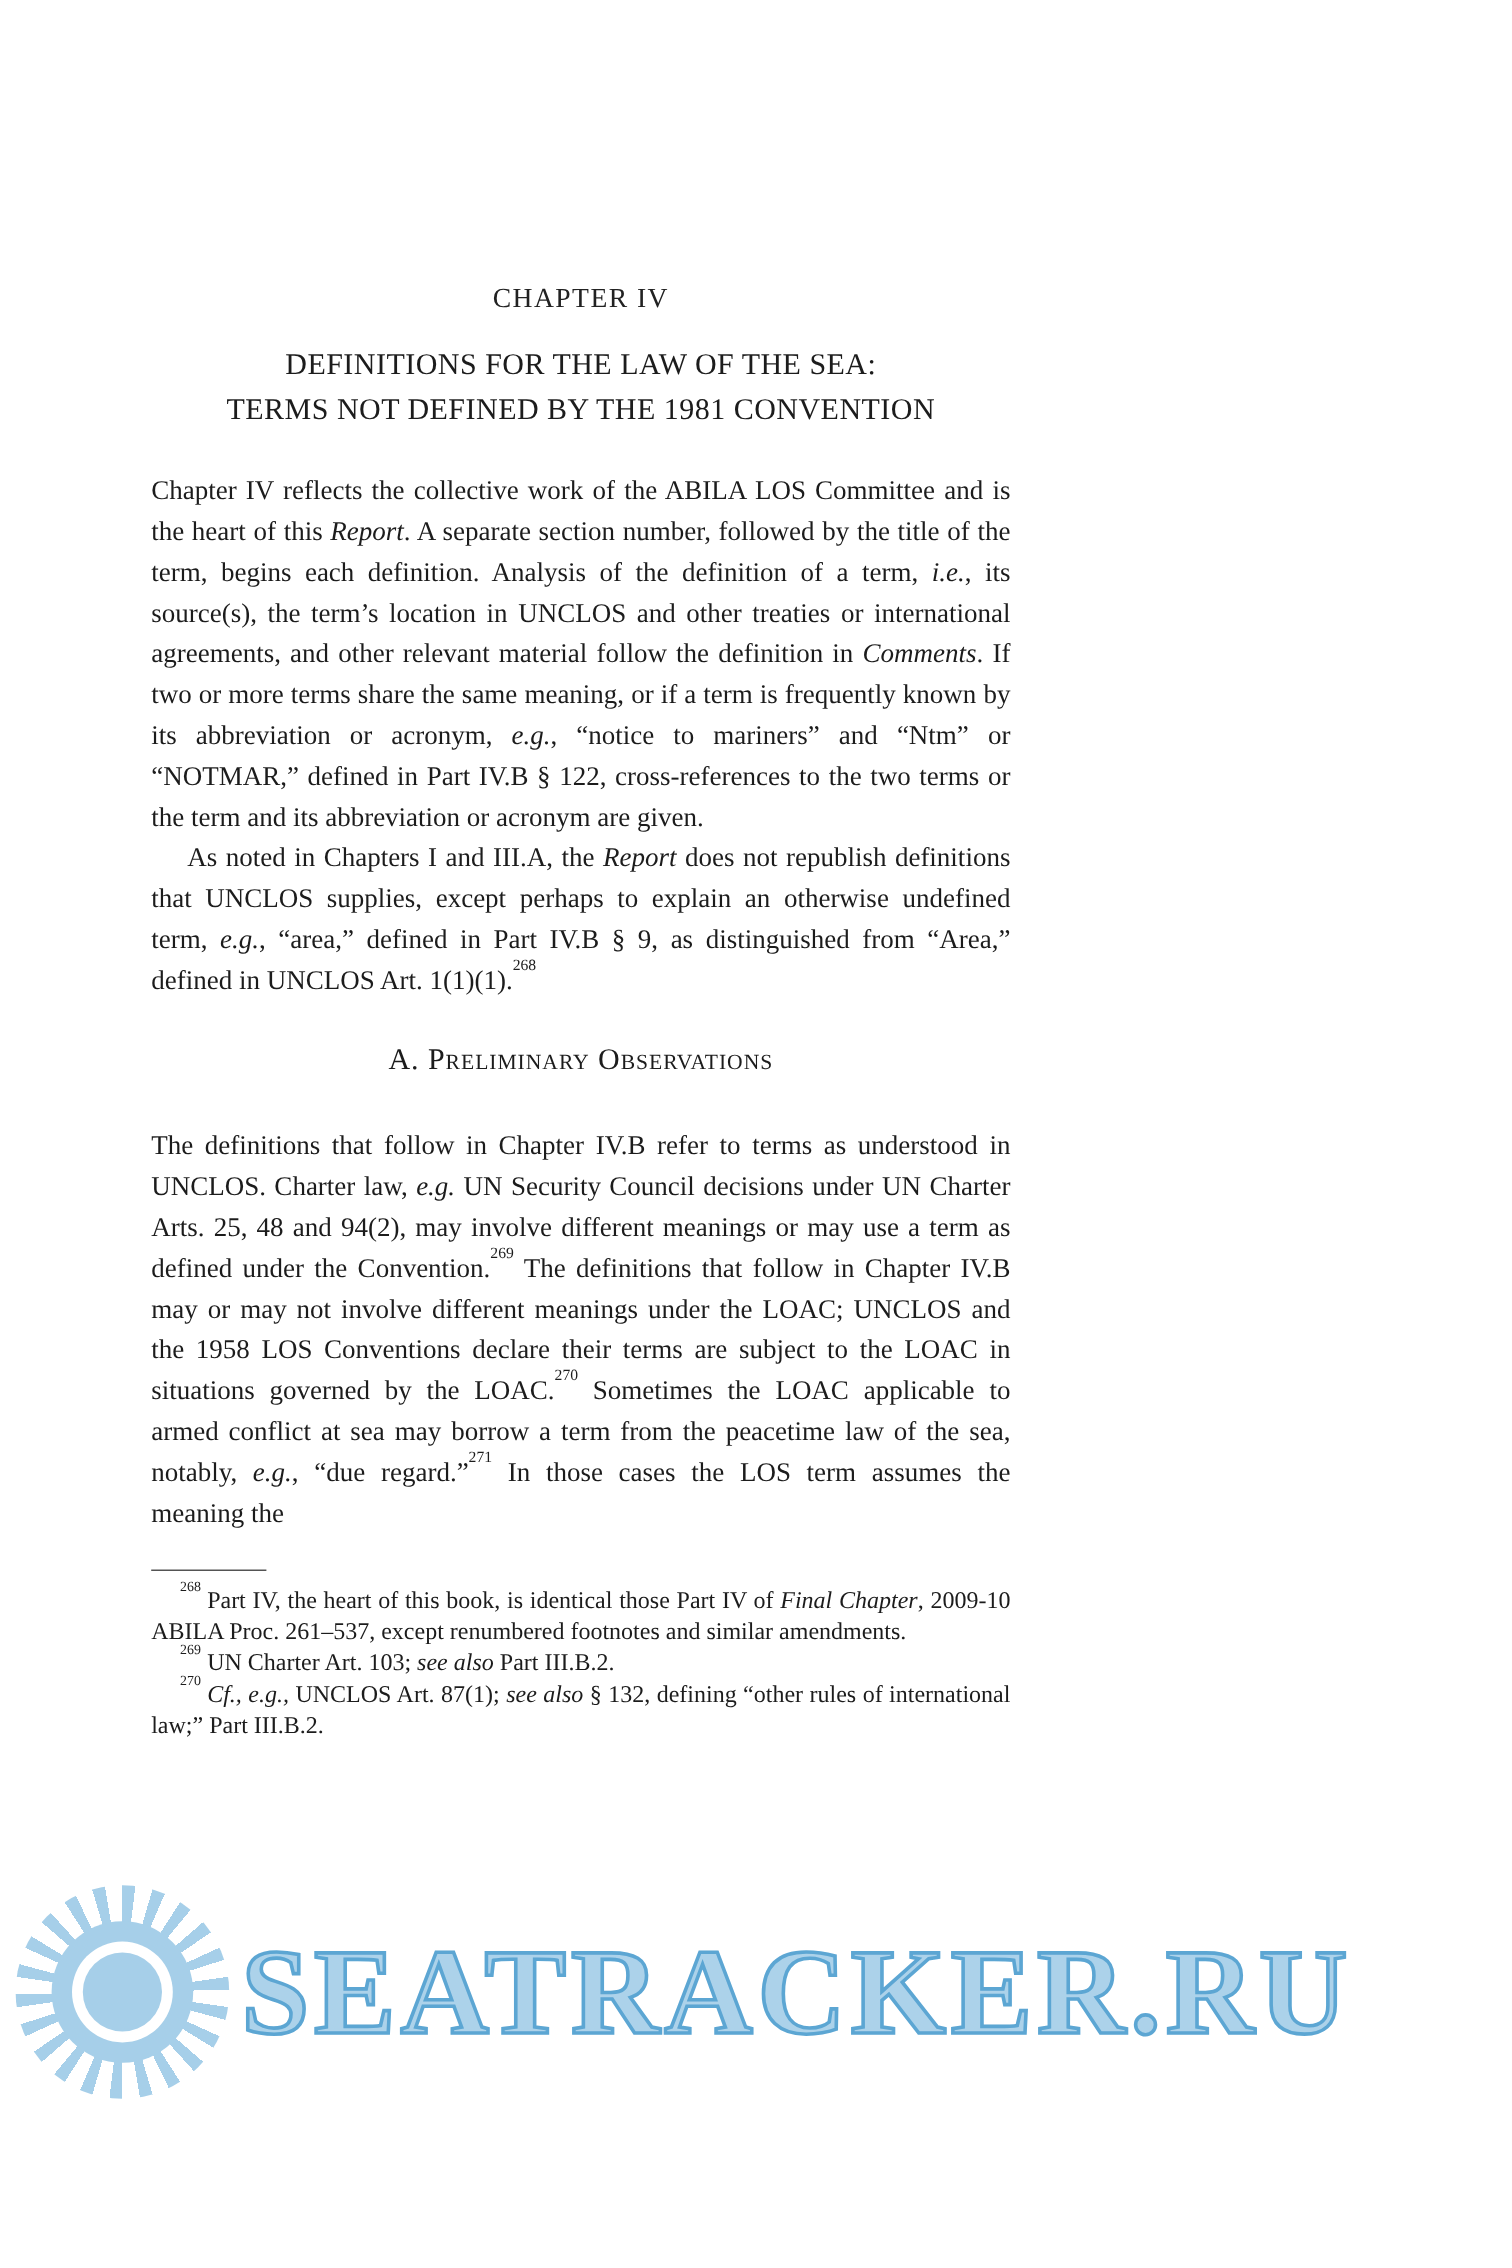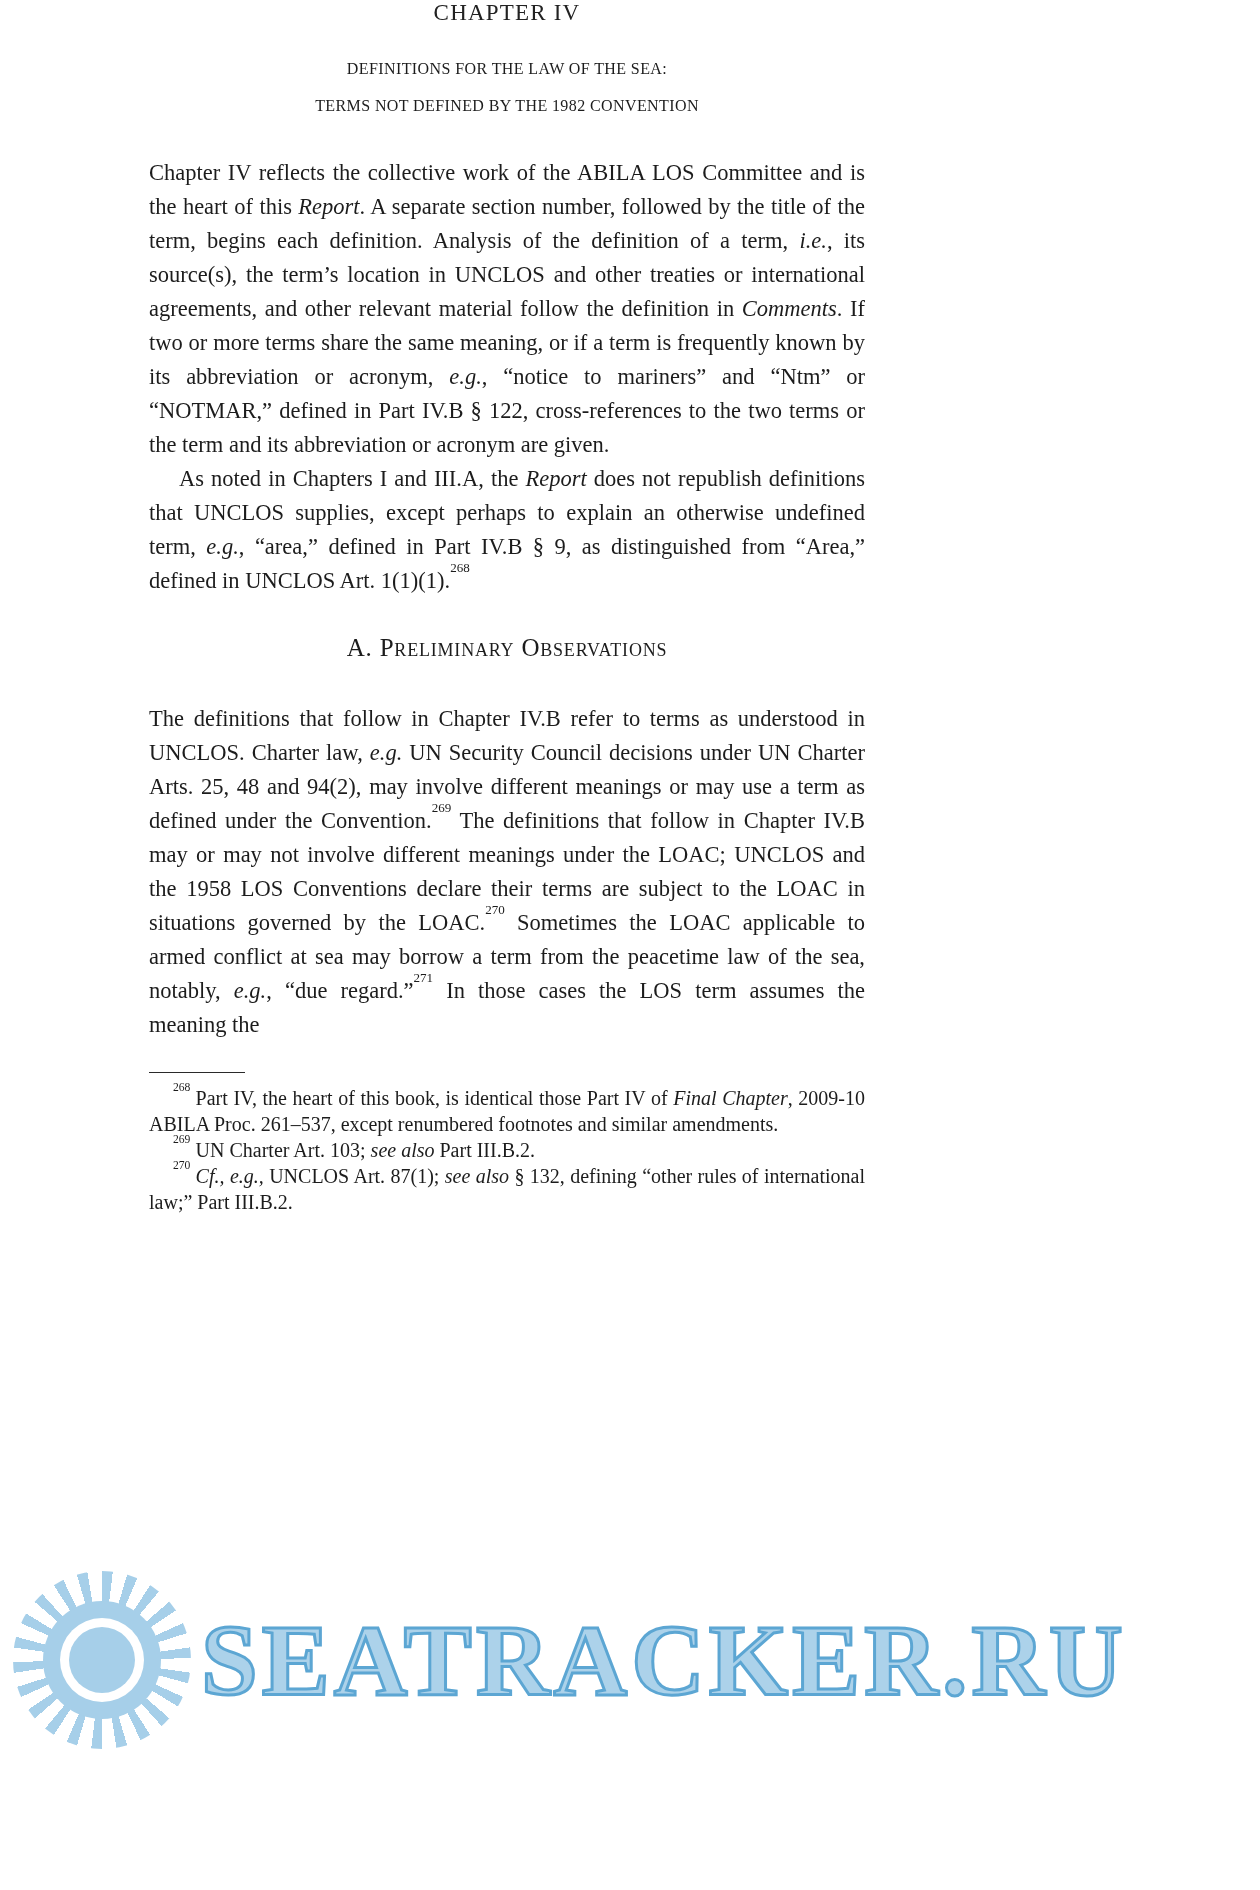--- a/index.html
+++ b/index.html
@@ -9,35 +9,36 @@
     width: 1260px;
     height: 1890px;
     margin: 0 auto;
     background: #ffffff;
     overflow: hidden;
     font-family: "Liberation Serif", "DejaVu Serif", serif;
     color: #1c1c1c;
   }
   .content {
     position: absolute;
-    left: 149px;
+    left: 126px;
     top: 0;
     width: 716px;
+    padding-top: 236px;
   }
   .chapter {
     text-align: center;
     font-size: 23px;
     letter-spacing: 1.2px;
     color: #222;
   }
   .title {
     margin-top: 24px;
     text-align: center;
     font-weight: 400;
-    font-size: 16px;
+    font-size: 25px;
     line-height: 37px;
     letter-spacing: 0.4px;
     color: #1c1c1c;
   }
   .title-line { display: block; }
   .body-p {
     font-size: 22.5px;
     line-height: 34px;
     text-align: justify;
     color: #1c1c1c;
@@ -132,21 +133,21 @@
 <body>
 
 <div class="page">
 
   <main class="content">
 
     <div class="chapter">CHAPTER IV</div>
 
     <h1 class="title">
       <span class="title-line">DEFINITIONS FOR THE LAW OF THE SEA:</span>
-      <span class="title-line">TERMS NOT DEFINED BY THE 1982 CONVENTION</span>
+      <span class="title-line">TERMS NOT DEFINED BY THE 1981 CONVENTION</span>
     </h1>
 
     <p class="body-p first"><span>Chapter IV reflects the collective work of the ABILA LOS Committee and is the heart of this </span><i>Report</i><span>. A separate section number, followed by the title of the term, begins each definition. Analysis of the definition of a term, </span><i>i.e.</i><span>, its source(s), the term’s location in UNCLOS and other treaties or international agreements, and other relevant material follow the definition in </span><i>Comments</i><span>. If two or more terms share the same meaning, or if a term is frequently known by its abbreviation or acronym, </span><i>e.g.</i><span>, “notice to mariners” and “Ntm” or “NOTMAR,” defined in Part IV.B § 122, cross-references to the two terms or the term and its abbreviation or acronym are given.</span></p>
 
     <p class="body-p indent"><span>As noted in Chapters I and III.A, the </span><i>Report</i><span> does not republish definitions that UNCLOS supplies, except perhaps to explain an otherwise undefined term, </span><i>e.g.</i><span>, “area,” defined in Part IV.B § 9, as distinguished from “Area,” defined in UNCLOS Art. 1(1)(1).</span><sup>268</sup></p>
 
     <h2 class="section-heading">A. Preliminary Observations</h2>
 
     <p class="body-p"><span>The definitions that follow in Chapter IV.B refer to terms as understood in UNCLOS. Charter law, </span><i>e.g.</i><span> UN Security Council decisions under UN Charter Arts. 25, 48 and 94(2), may involve different meanings or may use a term as defined under the Convention.</span><sup>269</sup><span> The definitions that follow in Chapter IV.B may or may not involve different meanings under the LOAC; UNCLOS and the 1958 LOS Conventions declare their terms are subject to the LOAC in situations governed by the LOAC.</span><sup>270</sup><span> Sometimes the LOAC applicable to armed conflict at sea may borrow a term from the peacetime law of the sea, notably, </span><i>e.g.</i><span>, “due regard.”</span><sup>271</sup><span> In those cases the LOS term assumes the meaning the</span></p>
 

